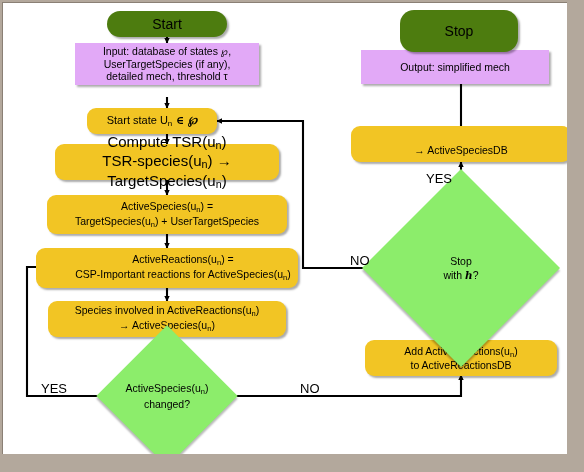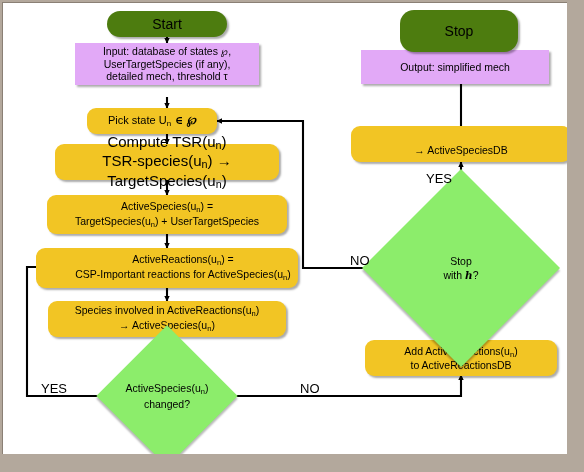--- a/index.html
+++ b/index.html
@@ -150,21 +150,21 @@
     <div class="node io" style="left:72px;top:40px;width:184px;height:42px;">
       <span class="txt">
         <span>Input: database of states ℘,</span><br>
         <span>UserTargetSpecies (if any),</span><br>
         <span>detailed mech, threshold τ</span>
       </span>
     </div>
 
     <div class="node proc" style="left:84px;top:105px;width:130px;height:26px;font-size:11px;">
       <span class="txt">
-        <span>Pick state U</span><sub>n</sub><span class="scriptD"> ∈ ℘</span>
+        <span>Start state U</span><sub>n</sub><span class="scriptD"> ∈ ℘</span>
       </span>
     </div>
 
     <div class="node proc bold" style="left:52px;top:141px;width:224px;height:36px;">
       <span class="txt">
         <span>Compute TSR(u</span><sub>n</sub><span>)</span><br>
         <span>TSR-species(u</span><sub>n</sub><span>) → TargetSpecies(u</span><sub>n</sub><span>)</span>
       </span>
     </div>
 

